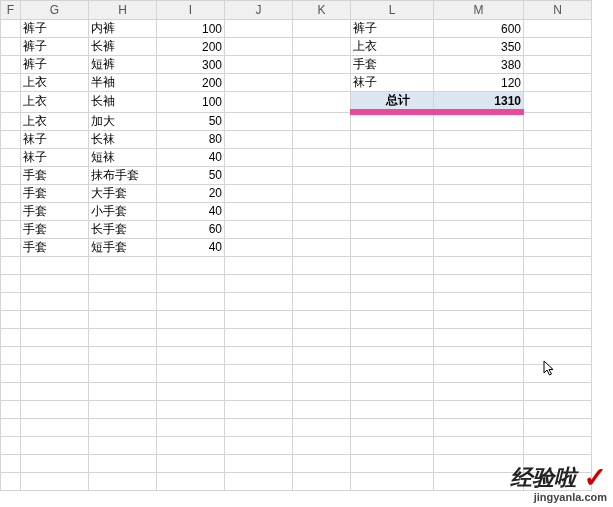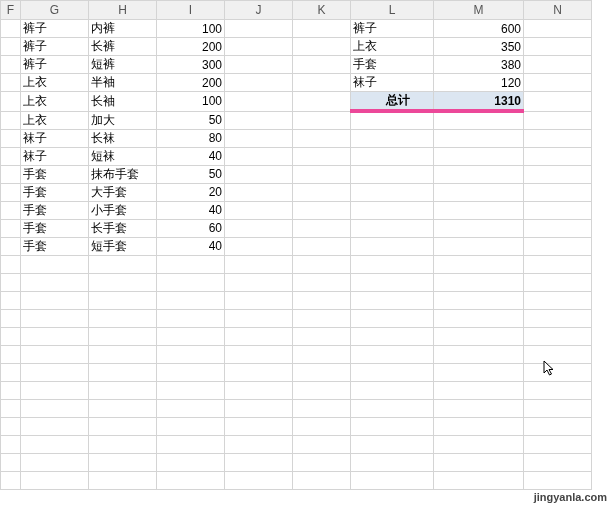--- a/index.html
+++ b/index.html
@@ -55,21 +55,21 @@
     .pivot-header-row td.pivot-header {
       border-top: 1px solid #999;
       border-bottom: 1px solid #999;
     }
     .pivot-total {
       background: #dce6f1 !important;
       font-weight: bold;
     }
     .pivot-total-row td.pivot-total {
       border-top: 1px solid #999;
-      border-bottom: 4px solid #ec4899;
+      border-bottom: 6px solid #ec4899;
       padding-left: 35px;
     }
     .filter-cell {
       position: relative;
     }
     .filter-btn {
       position: absolute;
       right: 1px;
       top: 1px;
       width: 14px;
@@ -438,14 +438,18 @@
     </tbody>
 </table>
 
 <div class="cursor">
   <svg width="14" height="18" viewBox="0 0 14 18">
     <path d="M1 1 L1 13 L4 10 L6.5 15 L8.5 14 L6 9.5 L10 9.5 Z" fill="#fff" stroke="#000" stroke-width="1"></path>
   </svg>
 </div>
 
 <div class="watermark">
+  <div>
+    <span class="brand">经验啦</span>
+    <span class="check">✓</span>
+  </div>
   <span class="url">jingyanla.com</span>
 </div>
 
 </body></html>

